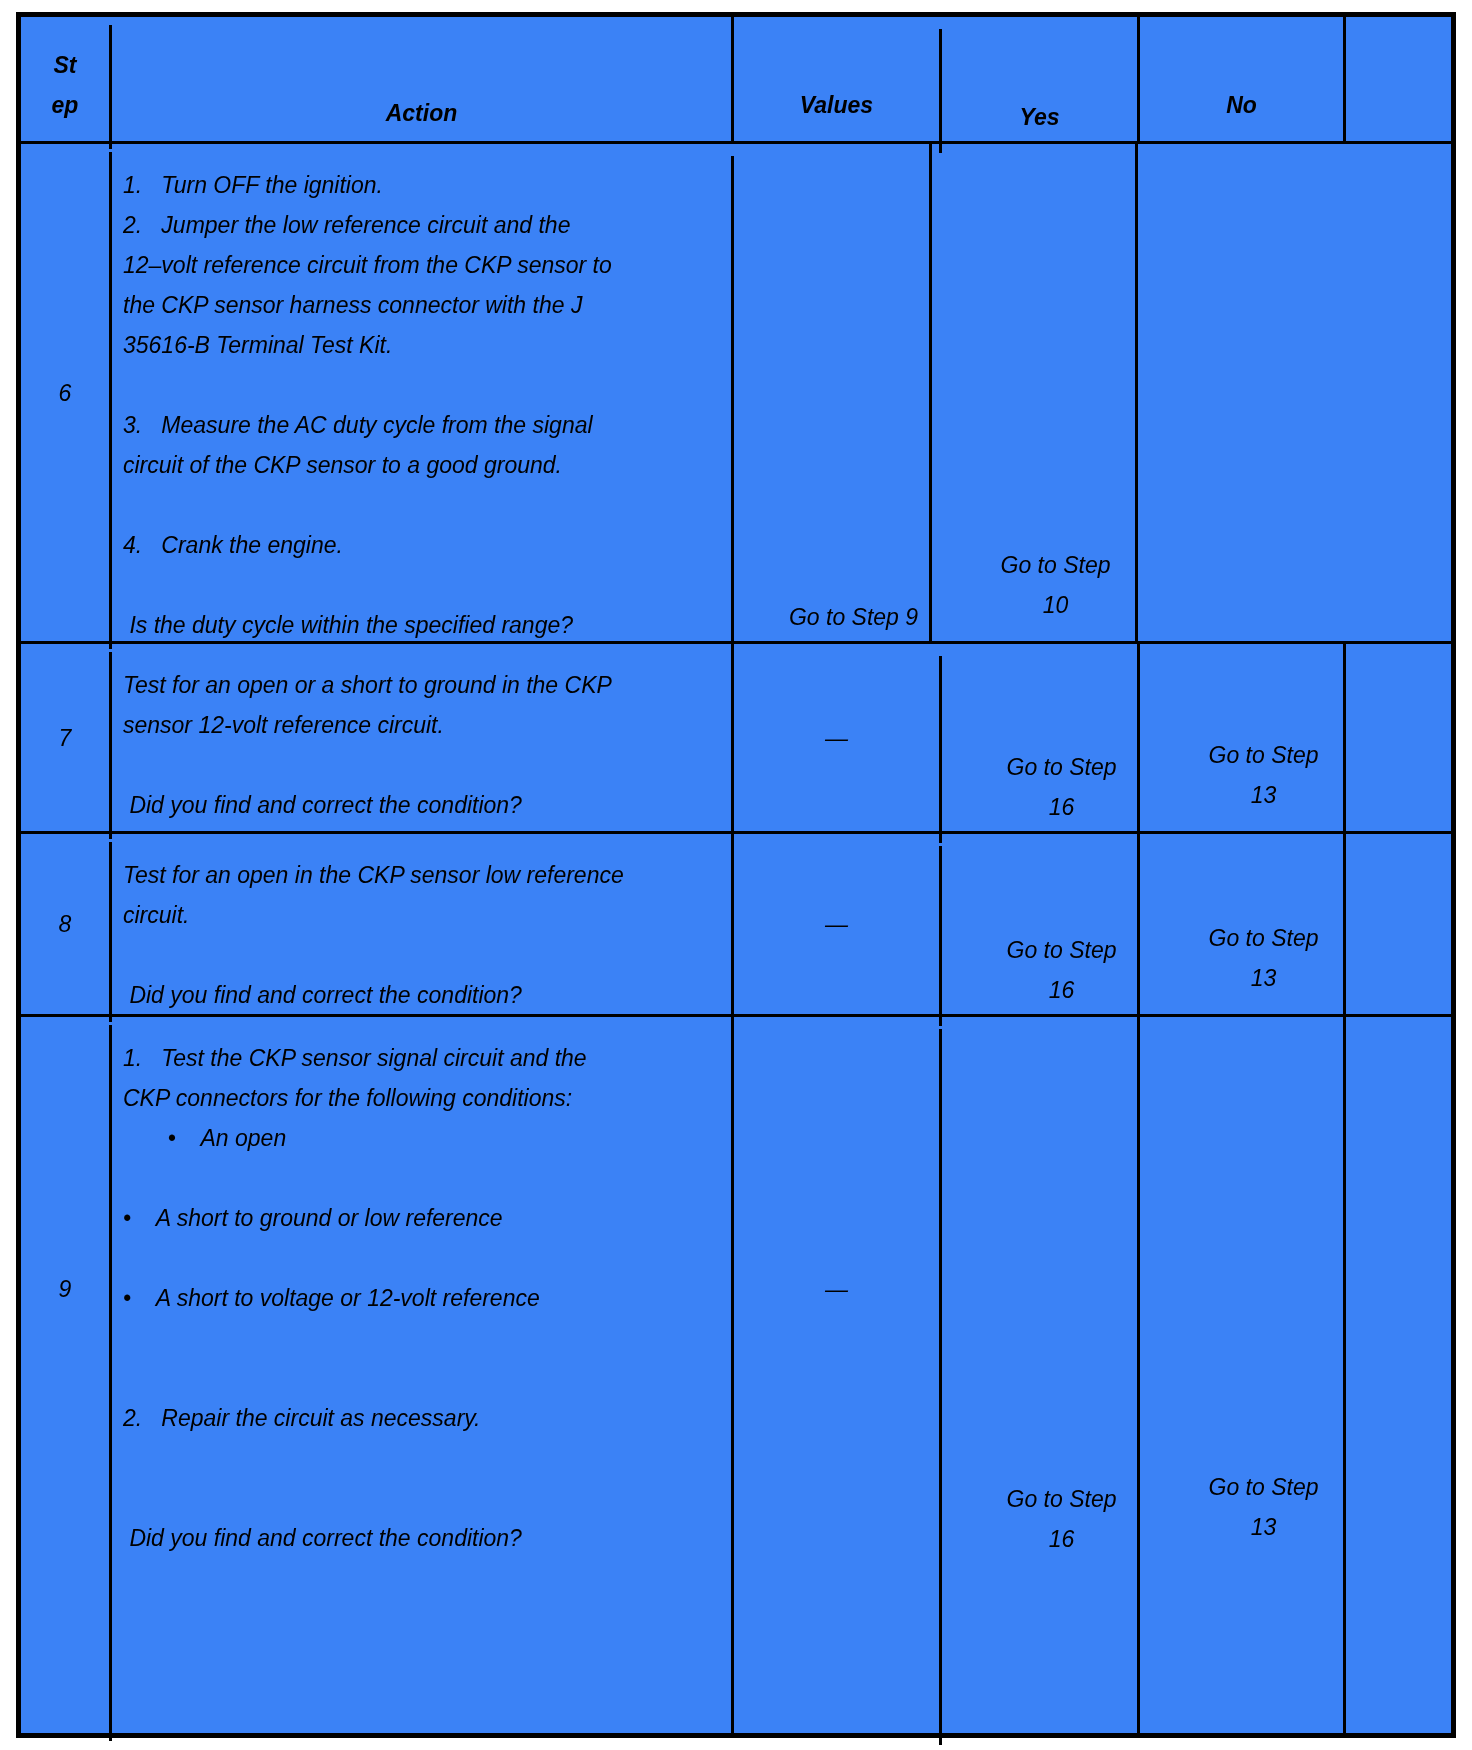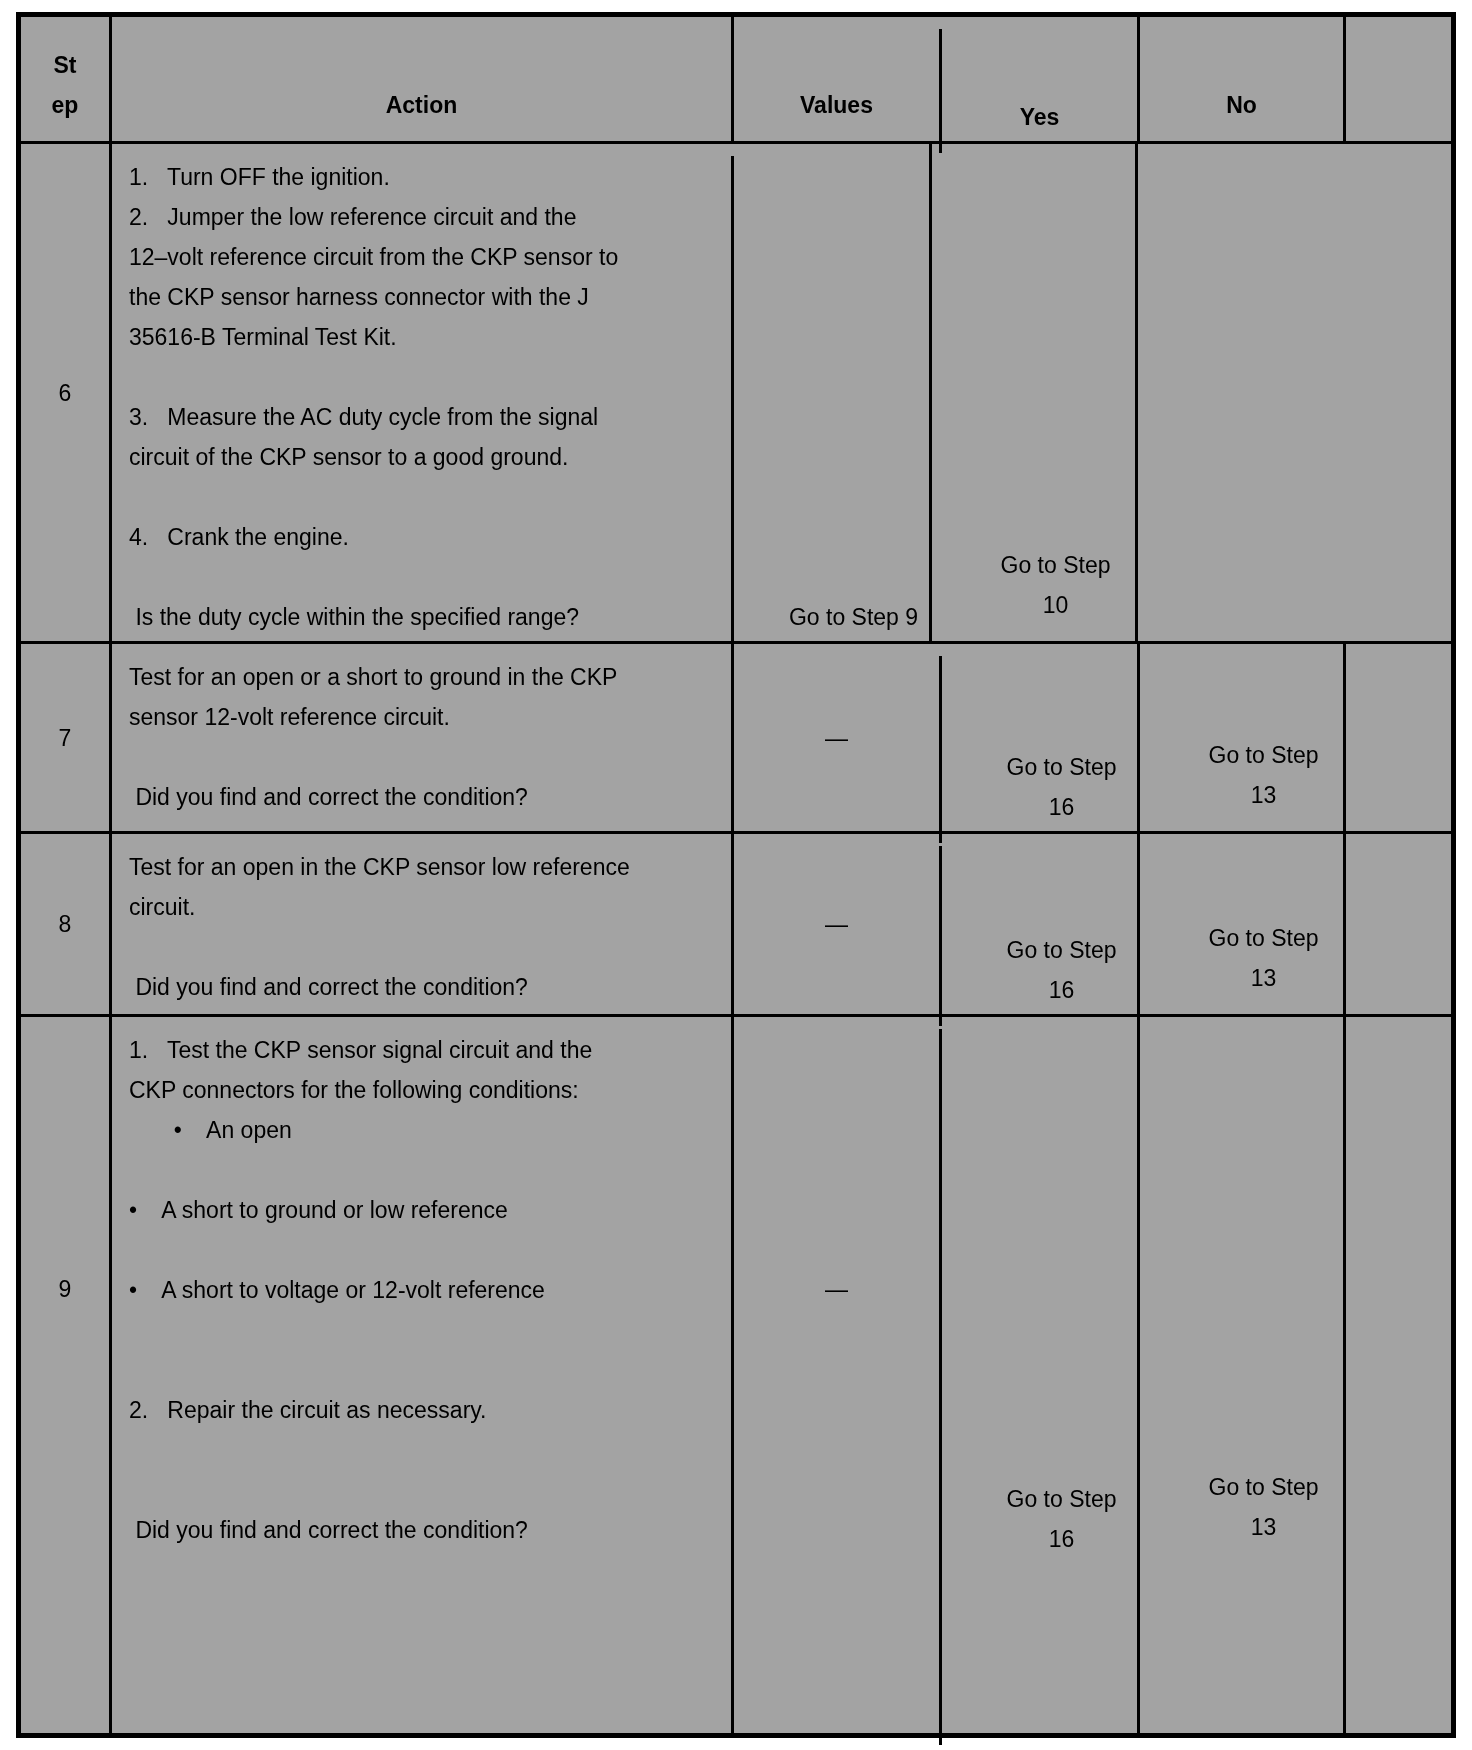--- a/index.html
+++ b/index.html
@@ -13,54 +13,55 @@
   }
   .frame {
     position: absolute;
     left: 16px;
     top: 12px;
     width: 1440px;
     height: 1726px;
     border: 5px solid #000000;
     display: flex;
     flex-direction: column;
-    background: #a3a3a3;
+    background: #3b82f6;
+    font-style: italic;
   }
   .row { display: flex; border-top: 3px solid #000000; width: 100%; }
   .row:first-child { border-top: none; }
   .row-header { height: 124px; }
   .row-6 { height: 500px; }
   .row-7 { height: 190px; }
   .row-8 { height: 183px; }
   .row-9 { flex: 1; }
 
   .cell { border-left: 3px solid #000000; height: 100%; overflow: hidden; }
   .cell:first-child { border-left: none; }
   .c-step   { width: 88px;  }
-  .c-action { width: 622px; }
+  .c-action { width: 622px; margin-top: 8px; }
   .c-values { width: 208px; }
   .c-yes    { width: 198px; margin-top: 12px; }
   .c-no     { width: 206px; }
   .c-extra  { flex: 1; }
 
   .pre { white-space: pre-wrap; line-height: 40px; }
 
   .headcell {
     display: flex; align-items: flex-end; justify-content: center;
     text-align: center; font-weight: bold; padding-bottom: 16px;
   }
   .center-cell {
     display: flex; align-items: center; justify-content: center;
     text-align: center;
   }
   .bottom-cell {
     display: flex; align-items: flex-end; justify-content: center;
     text-align: center; padding-bottom: 16px; padding-left: 44px;
   }
-  .action-cell { padding: 13px 12px 8px 17px; }
+  .action-cell { padding: 13px 12px 8px 11px; }
 
   
   .row-9 .center-cell { padding-bottom: 172px; }
   .row-9 .bottom-cell { padding-bottom: 186px; }
 </style>
 </head>
 <body>
 
 <div class="frame">
 

